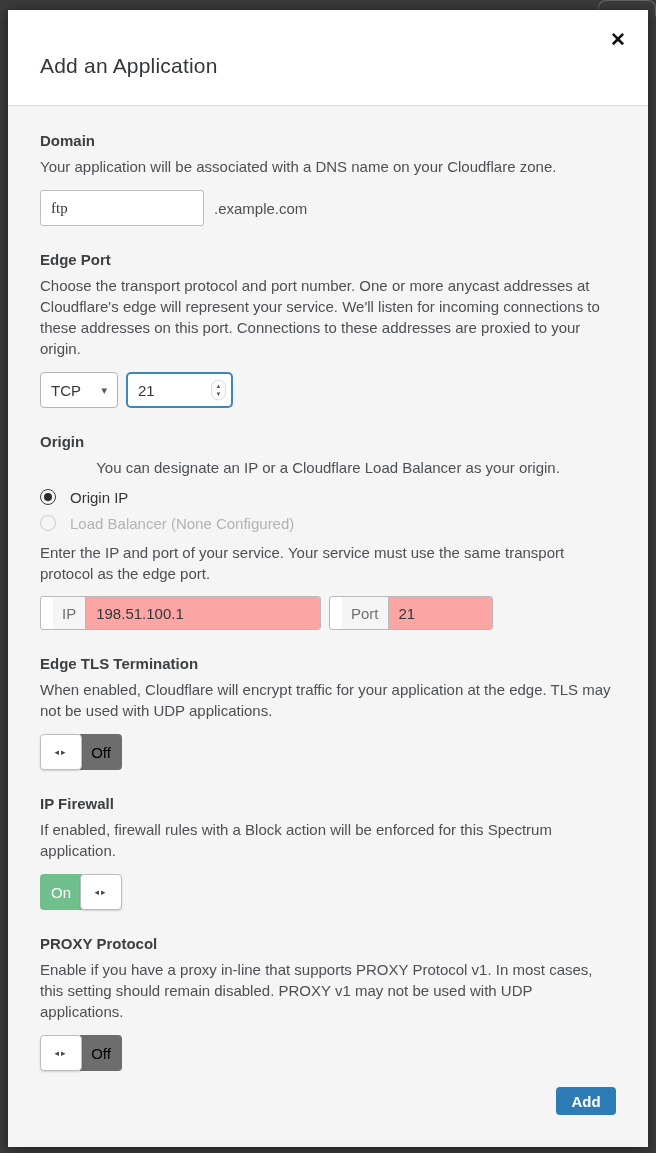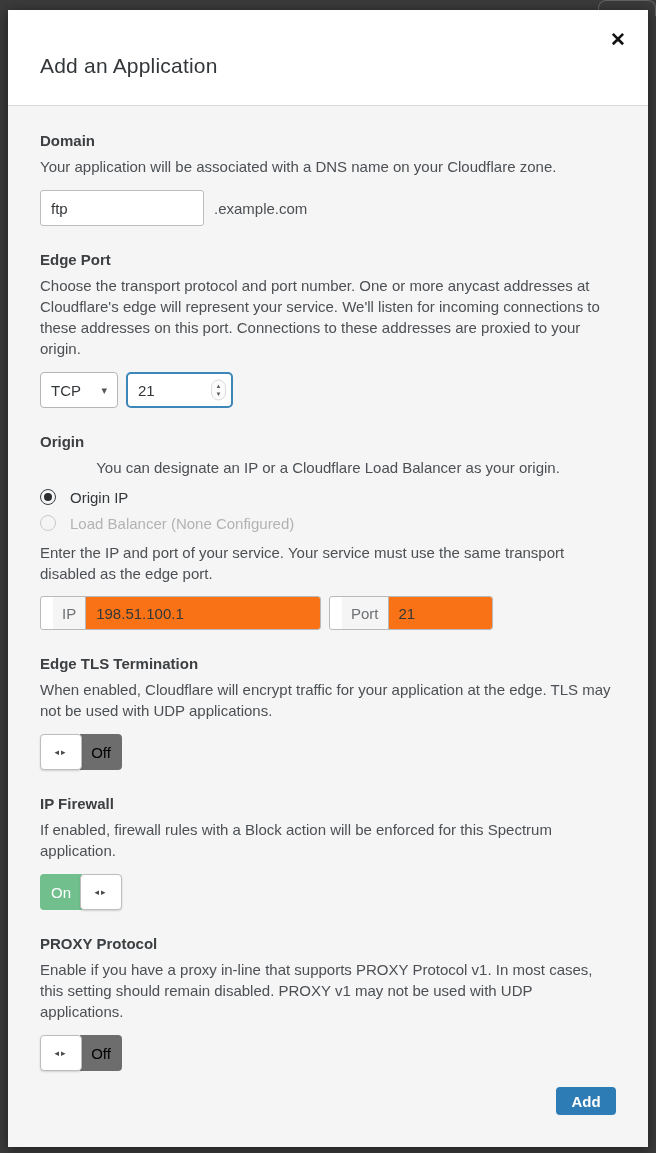--- a/index.html
+++ b/index.html
@@ -44,21 +44,21 @@
     font-size:15px; font-weight:700; color:#3d4043; margin-bottom:7px;
   }
   .section-desc {
     font-size:15px; color:#4c5054; line-height:21px; max-width:578px; margin-bottom:13px;
   }
   .row { display:flex; align-items:center; }
 
   
   .text-input {
     height:36px; background:#fff; border:1px solid #bdbdbd; border-radius:3px;
-    font-family:Liberation Sans, sans-serif; font-size:15px; color:#33373a;
+    font-family:Liberation Serif, serif; font-size:15px; color:#33373a;
     padding:0 10px; outline:none;
   }
   .domain-input { width:164px; }
   .domain-suffix { font-size:15px; color:#4c5054; margin-left:10px; }
 
   
   .select-box {
     width:78px; height:36px; background:#fff; border:1px solid #b5b5b5; border-radius:4px;
     display:flex; align-items:center; justify-content:space-between;
     padding:0 10px; font-size:15px; color:#33373a; cursor:pointer; margin-right:8px;gap:10px;
@@ -95,21 +95,21 @@
   .prefix-group {
     display:flex; align-items:stretch; height:34px; background:#fff;
     border:1px solid #b9b9b9; border-radius:3px; overflow:hidden;padding-left:12px;
   }
   .prefix-cell {
     display:flex; align-items:center; padding:0 9px; background:#f5f5f5;
     border-right:1px solid #b9b9b9; color:#6d7174; font-size:15px;
   }
   .prefix-input {
     border:none; outline:none; font-family:"Liberation Sans", sans-serif;
-    font-size:15px; color:#33373a; padding:0 10px; background:#f97316; min-width:0;
+    font-size:15px; color:#33373a; padding:0 10px; background:#fca5a5; min-width:0;
   }
   .ip-group { width:281px; margin-right:8px; }
   .ip-group .prefix-input { width:100%; }
   .portg { width:164px; }
   .portg .prefix-input { width:100%; }
 
   
   .toggle {
     width:84px; height:36px; border-radius:4px; display:flex; cursor:pointer;
     font-size:15px; overflow:visible;
@@ -187,21 +187,21 @@
               <div class="dot"></div>
             </div>
           <span class="radio-label">Origin IP</span>
         </div>
         <div class="radio-row">
           <div class="radio-circle disabled"></div>
           <span class="radio-label disabled">Load Balancer (None Configured)</span>
         </div>
       </div>
 
-      <div class="section-desc" style="margin-top:6px; margin-bottom:12px;">Enter the IP and port of your service. Your service must use the same transport disabled as the edge port.</div>
+      <div class="section-desc" style="margin-top:6px; margin-bottom:12px;">Enter the IP and port of your service. Your service must use the same transport protocol as the edge port.</div>
 
       <div class="row">
         <div class="prefix-group ip-group">
           <div class="prefix-cell">IP</div>
           <input class="prefix-input" type="text" value="198.51.100.1" style="">
         </div>
         <div class="prefix-group portg">
           <div class="prefix-cell">Port</div>
           <input class="prefix-input" type="text" value="21" style="">
         </div>

